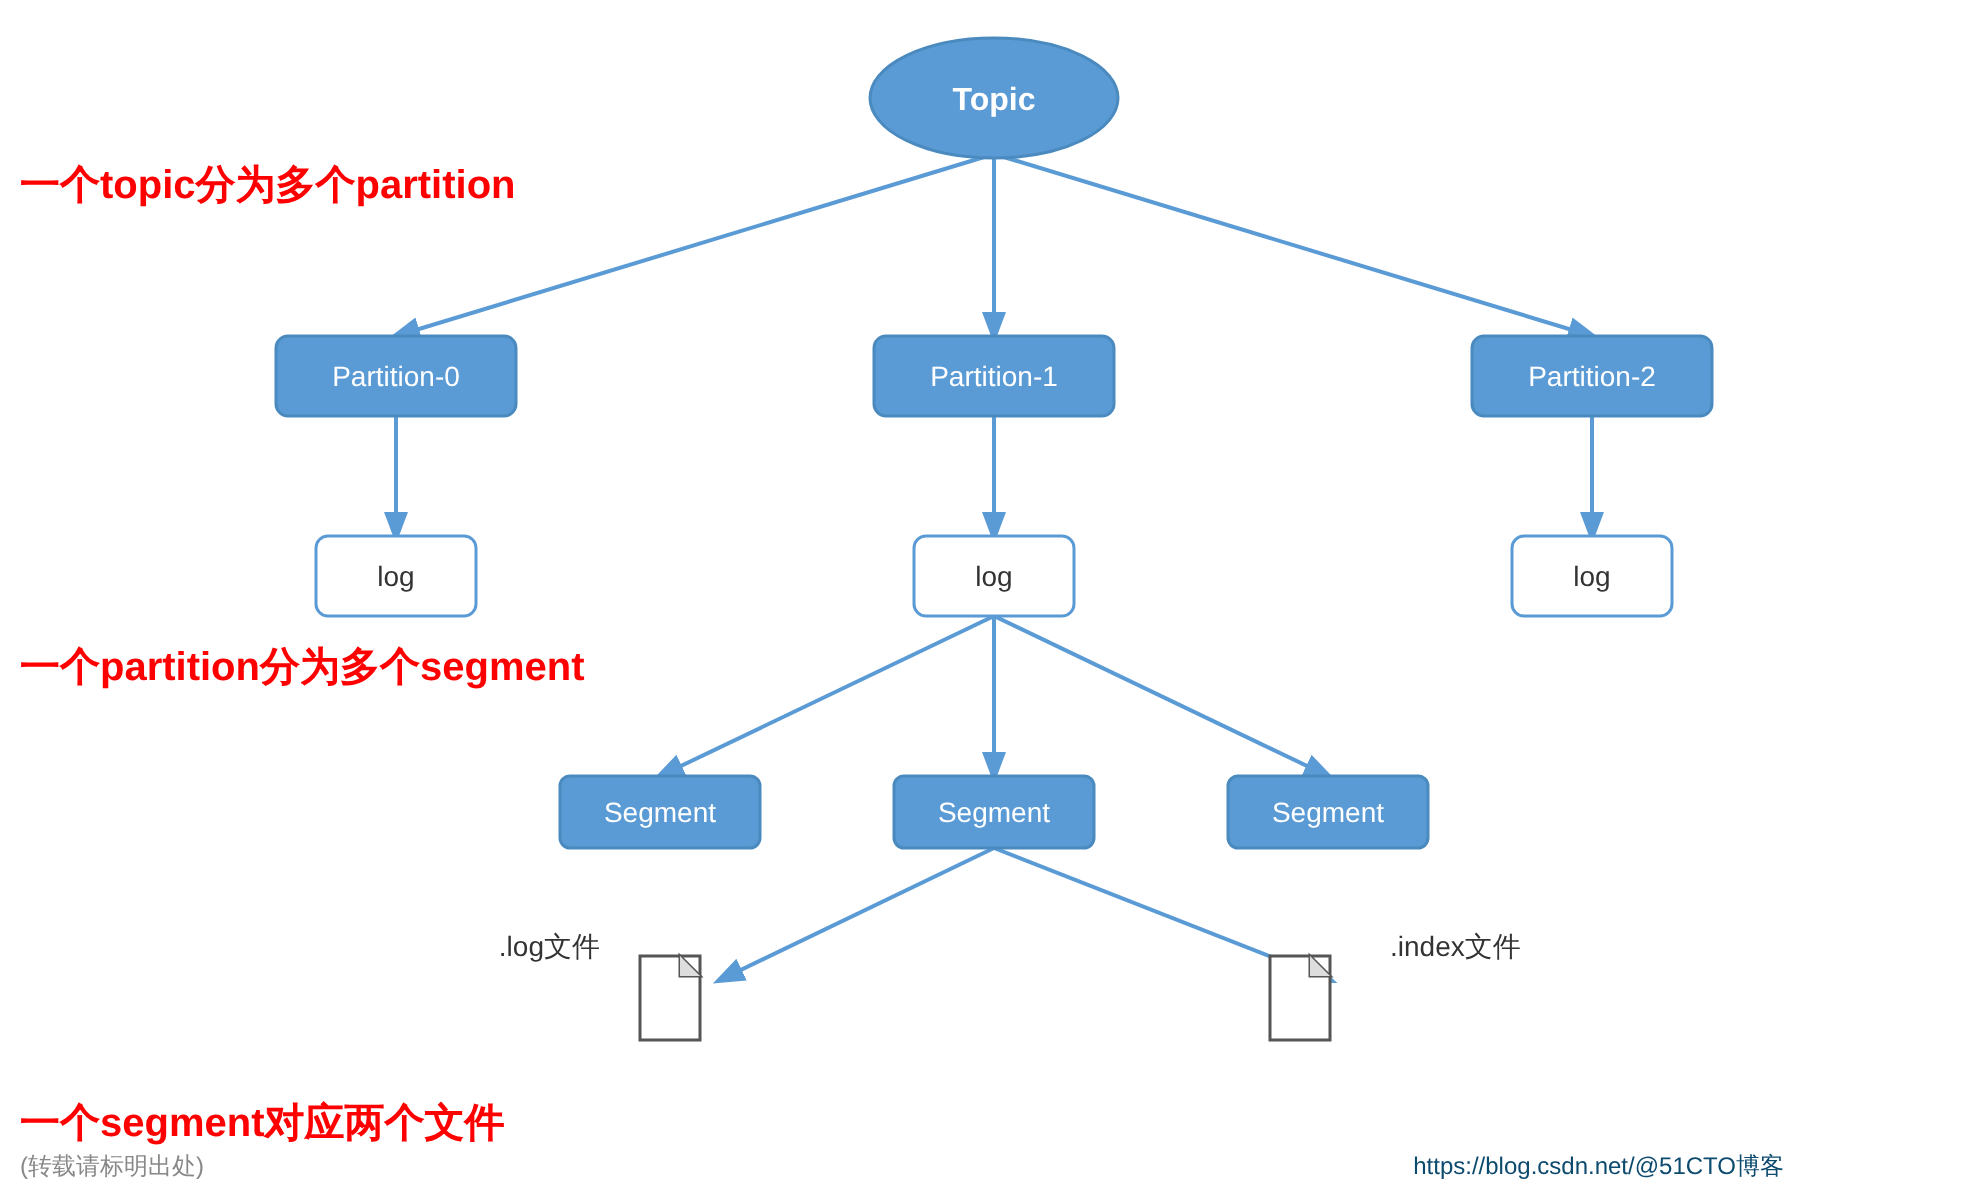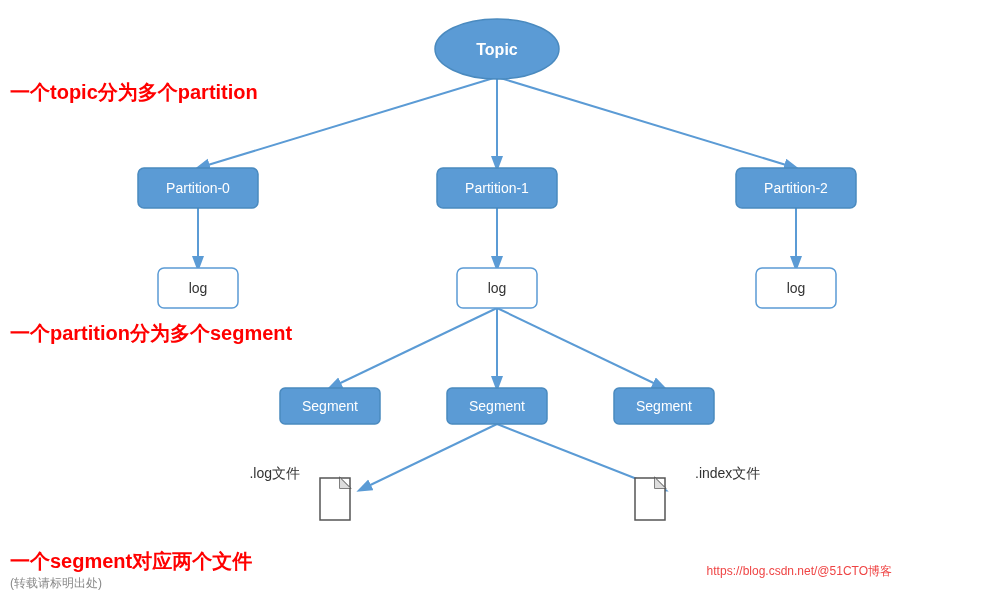--- a/index.html
+++ b/index.html
@@ -28,24 +28,24 @@
 
     .label-text {
       position: absolute;
       color: #ff0000;
       font-size: 20px;
       font-weight: bold;
     }
 
     .watermark {
       position: absolute;
-      bottom: 20px;
+      bottom: 8px;
       right: 10px;
       font-size: 12px;
-      color: #ef4444;
+      color: #0c4a6e;
     }
     .watermark2 {
       position: absolute;
       bottom: 8px;
       left: 10px;
       font-size: 12px;
       color: #888;
       text-align: center;
     }
   </style>

